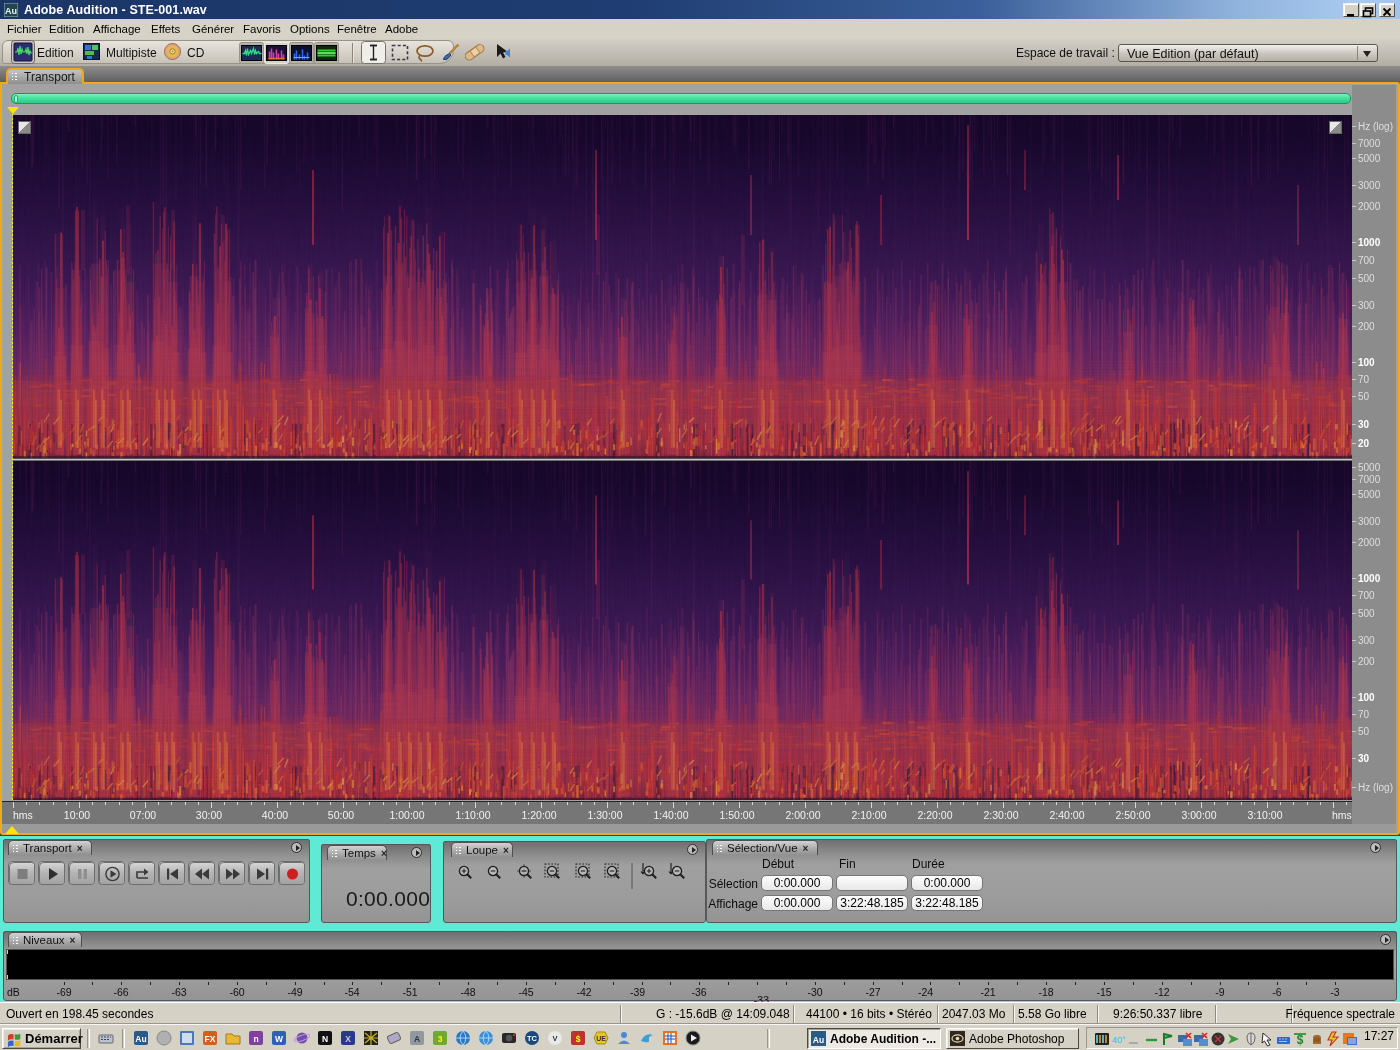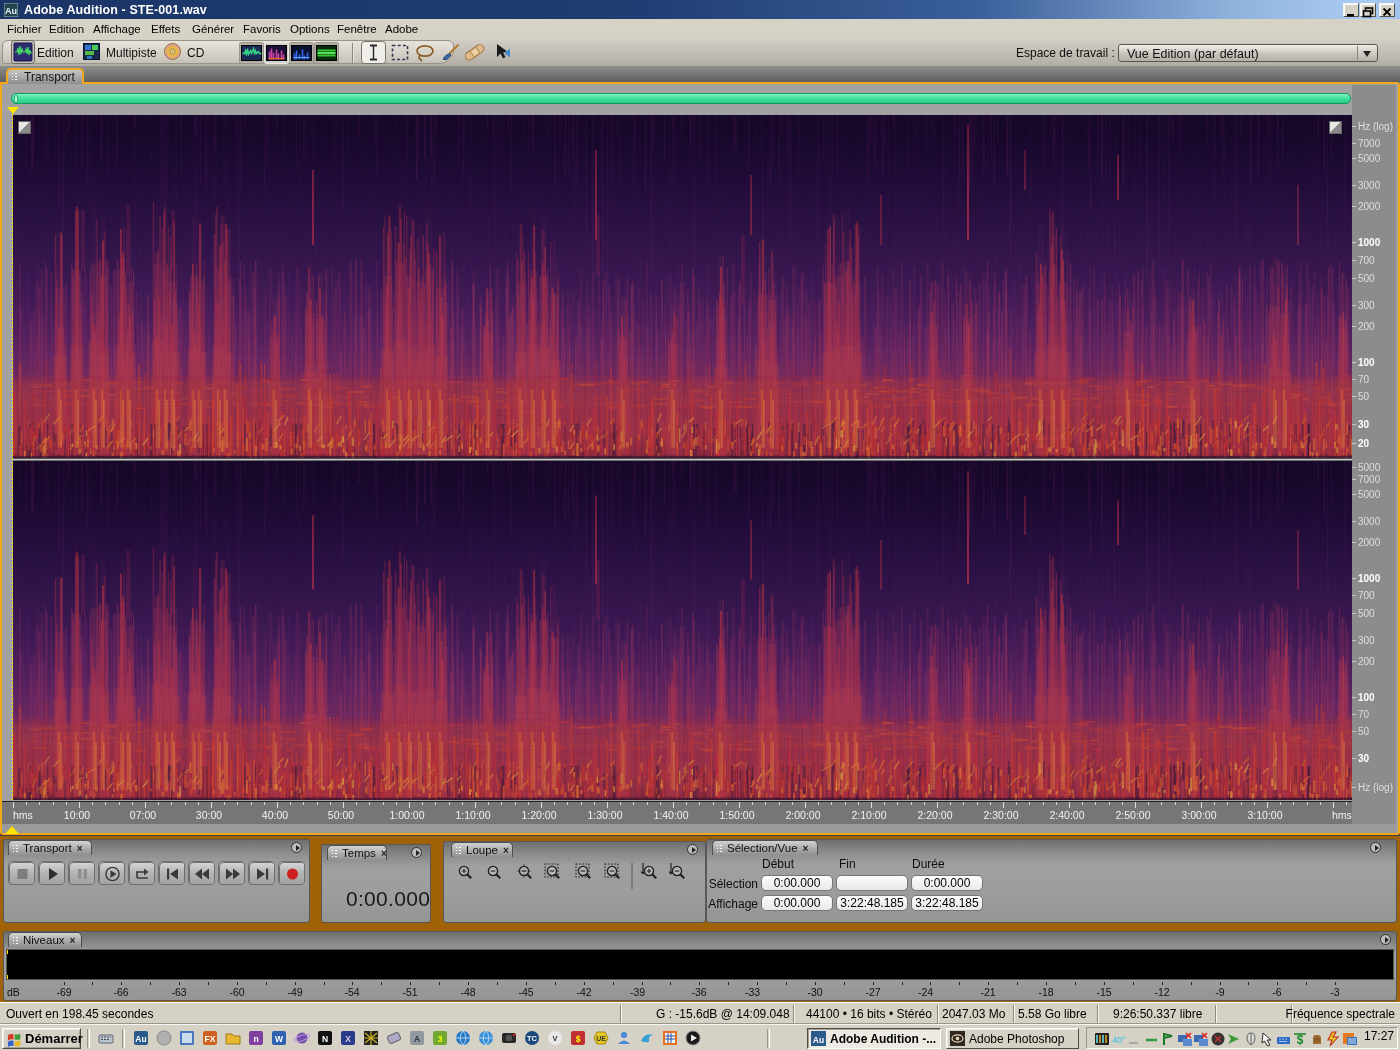--- a/index.html
+++ b/index.html
@@ -846,21 +846,21 @@
         <div class="tick" style="left:1291px;height:3px"></div>
         <div class="tick" style="left:1305px;height:3px"></div>
         <div class="tick" style="left:1318px;height:3px"></div>
         <div class="tick" style="left:1331px;height:6px"></div>
         <div class="tick" style="left:1344px;height:3px"></div>
       </div>
       <style>#bstrip{left:2px;top:758px;width:1394px;height:9px}</style>
       <div id="bstrip" class="abs"></div>
       <div class="ytri2 abs" style="left:5px;top:760px"></div>
     </div>
-    <div class="abs" style="left:0;top:836px;width:1400px;height:166px;background:#a16207"><div class="panel" style="left:3px;top:3px;width:307px;height:84px"></div><div class="ptab" style="left:8px;top:4px;width:84px">Transport<span class="x">×</span></div><div class="pmenu" style="left:291px;top:6px"></div><svg class="tbtn" style="left:8px;top:25px" width="27" height="24">
+    <div class="abs" style="left:0;top:836px;width:1400px;height:166px;background:#5eead4"><div class="panel" style="left:3px;top:3px;width:307px;height:84px"></div><div class="ptab" style="left:8px;top:4px;width:84px">Transport<span class="x">×</span></div><div class="pmenu" style="left:291px;top:6px"></div><svg class="tbtn" style="left:8px;top:25px" width="27" height="24">
         <rect x="0.5" y="0.5" width="26" height="23" rx="4" fill="url(#bgr)" stroke="#6e6e6e"></rect>
         <rect x="8.5" y="7" width="10" height="10" fill="#7d7d7d"></rect>
       </svg><svg class="tbtn" style="left:38px;top:25px" width="27" height="24">
         <rect x="0.5" y="0.5" width="26" height="23" rx="4" fill="url(#bgr)" stroke="#6e6e6e"></rect>
         <path d="M10 6l9 6-9 6z" fill="#2e2e2e"></path>
       </svg><svg class="tbtn" style="left:68px;top:25px" width="27" height="24">
         <rect x="0.5" y="0.5" width="26" height="23" rx="4" fill="url(#bgr)" stroke="#6e6e6e"></rect>
         <rect x="9" y="7" width="3.4" height="10" fill="#8f8f8f"></rect>
         <rect x="14.6" y="7" width="3.4" height="10" fill="#8f8f8f"></rect>
       </svg><svg class="tbtn" style="left:98px;top:25px" width="27" height="24">
@@ -976,21 +976,21 @@
         <span style="position:absolute;left:167px;top:0px;width:24px;text-align:center">-63</span>
         <span style="position:absolute;left:225px;top:0px;width:24px;text-align:center">-60</span>
         <span style="position:absolute;left:283px;top:0px;width:24px;text-align:center">-49</span>
         <span style="position:absolute;left:340px;top:0px;width:24px;text-align:center">-54</span>
         <span style="position:absolute;left:398px;top:0px;width:24px;text-align:center">-51</span>
         <span style="position:absolute;left:456px;top:0px;width:24px;text-align:center">-48</span>
         <span style="position:absolute;left:514px;top:0px;width:24px;text-align:center">-45</span>
         <span style="position:absolute;left:572px;top:0px;width:24px;text-align:center">-42</span>
         <span style="position:absolute;left:630px;top:0px;width:24px;">-39</span>
         <span style="position:absolute;left:687px;top:0px;width:24px;text-align:center">-36</span>
-        <span style="position:absolute;left:745px;top:0px;width:24px;text-align:left">-33</span>
+        <span style="position:absolute;left:745px;top:8px;width:24px;text-align:right">-33</span>
         <span style="position:absolute;left:803px;top:0px;width:24px;text-align:center">-30</span>
         <span style="position:absolute;left:861px;top:0px;width:24px;text-align:center">-27</span>
         <span style="position:absolute;left:918px;top:0px;width:24px;text-align:left">-24</span>
         <span style="position:absolute;left:976px;top:0px;width:24px;text-align:center">-21</span>
         <span style="position:absolute;left:1034px;top:0px;width:24px;text-align:center">-18</span>
         <span style="position:absolute;left:1092px;top:0px;width:24px;text-align:center">-15</span>
         <span style="position:absolute;left:1150px;top:0px;width:24px;text-align:center">-12</span>
         <span style="position:absolute;left:1208px;top:0px;width:24px;text-align:center">-9</span>
         <span style="position:absolute;left:1265px;top:0px;width:24px;text-align:center">-6</span>
         <span style="position:absolute;left:1323px;top:0px;width:24px;text-align:center">-3</span>

